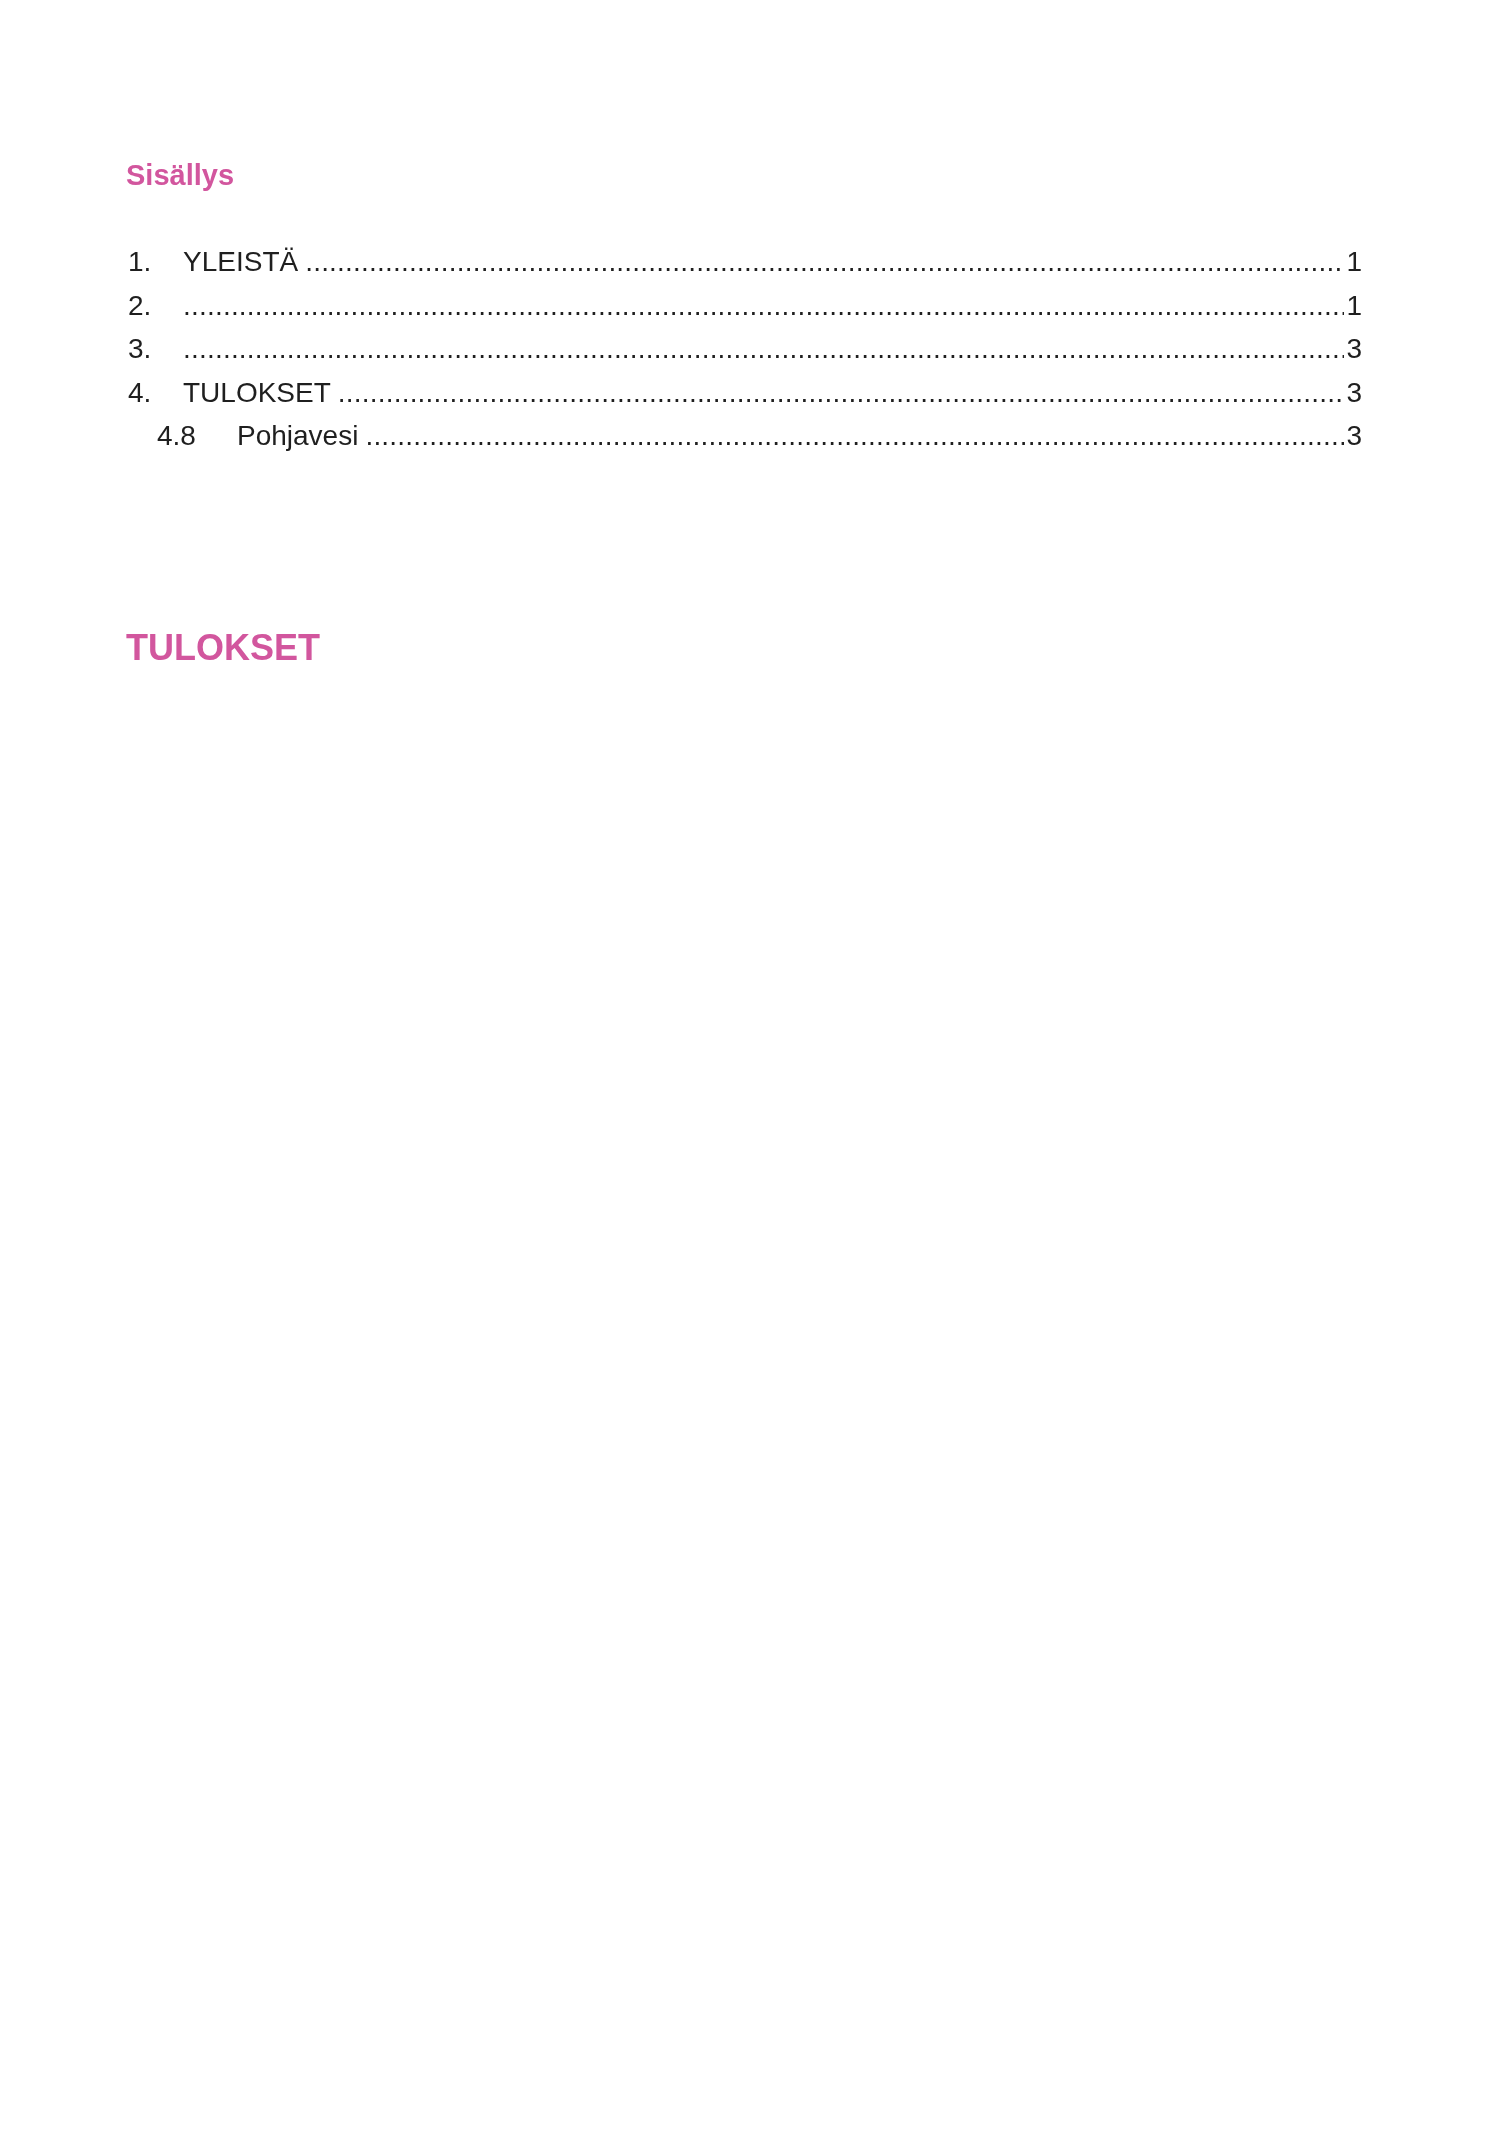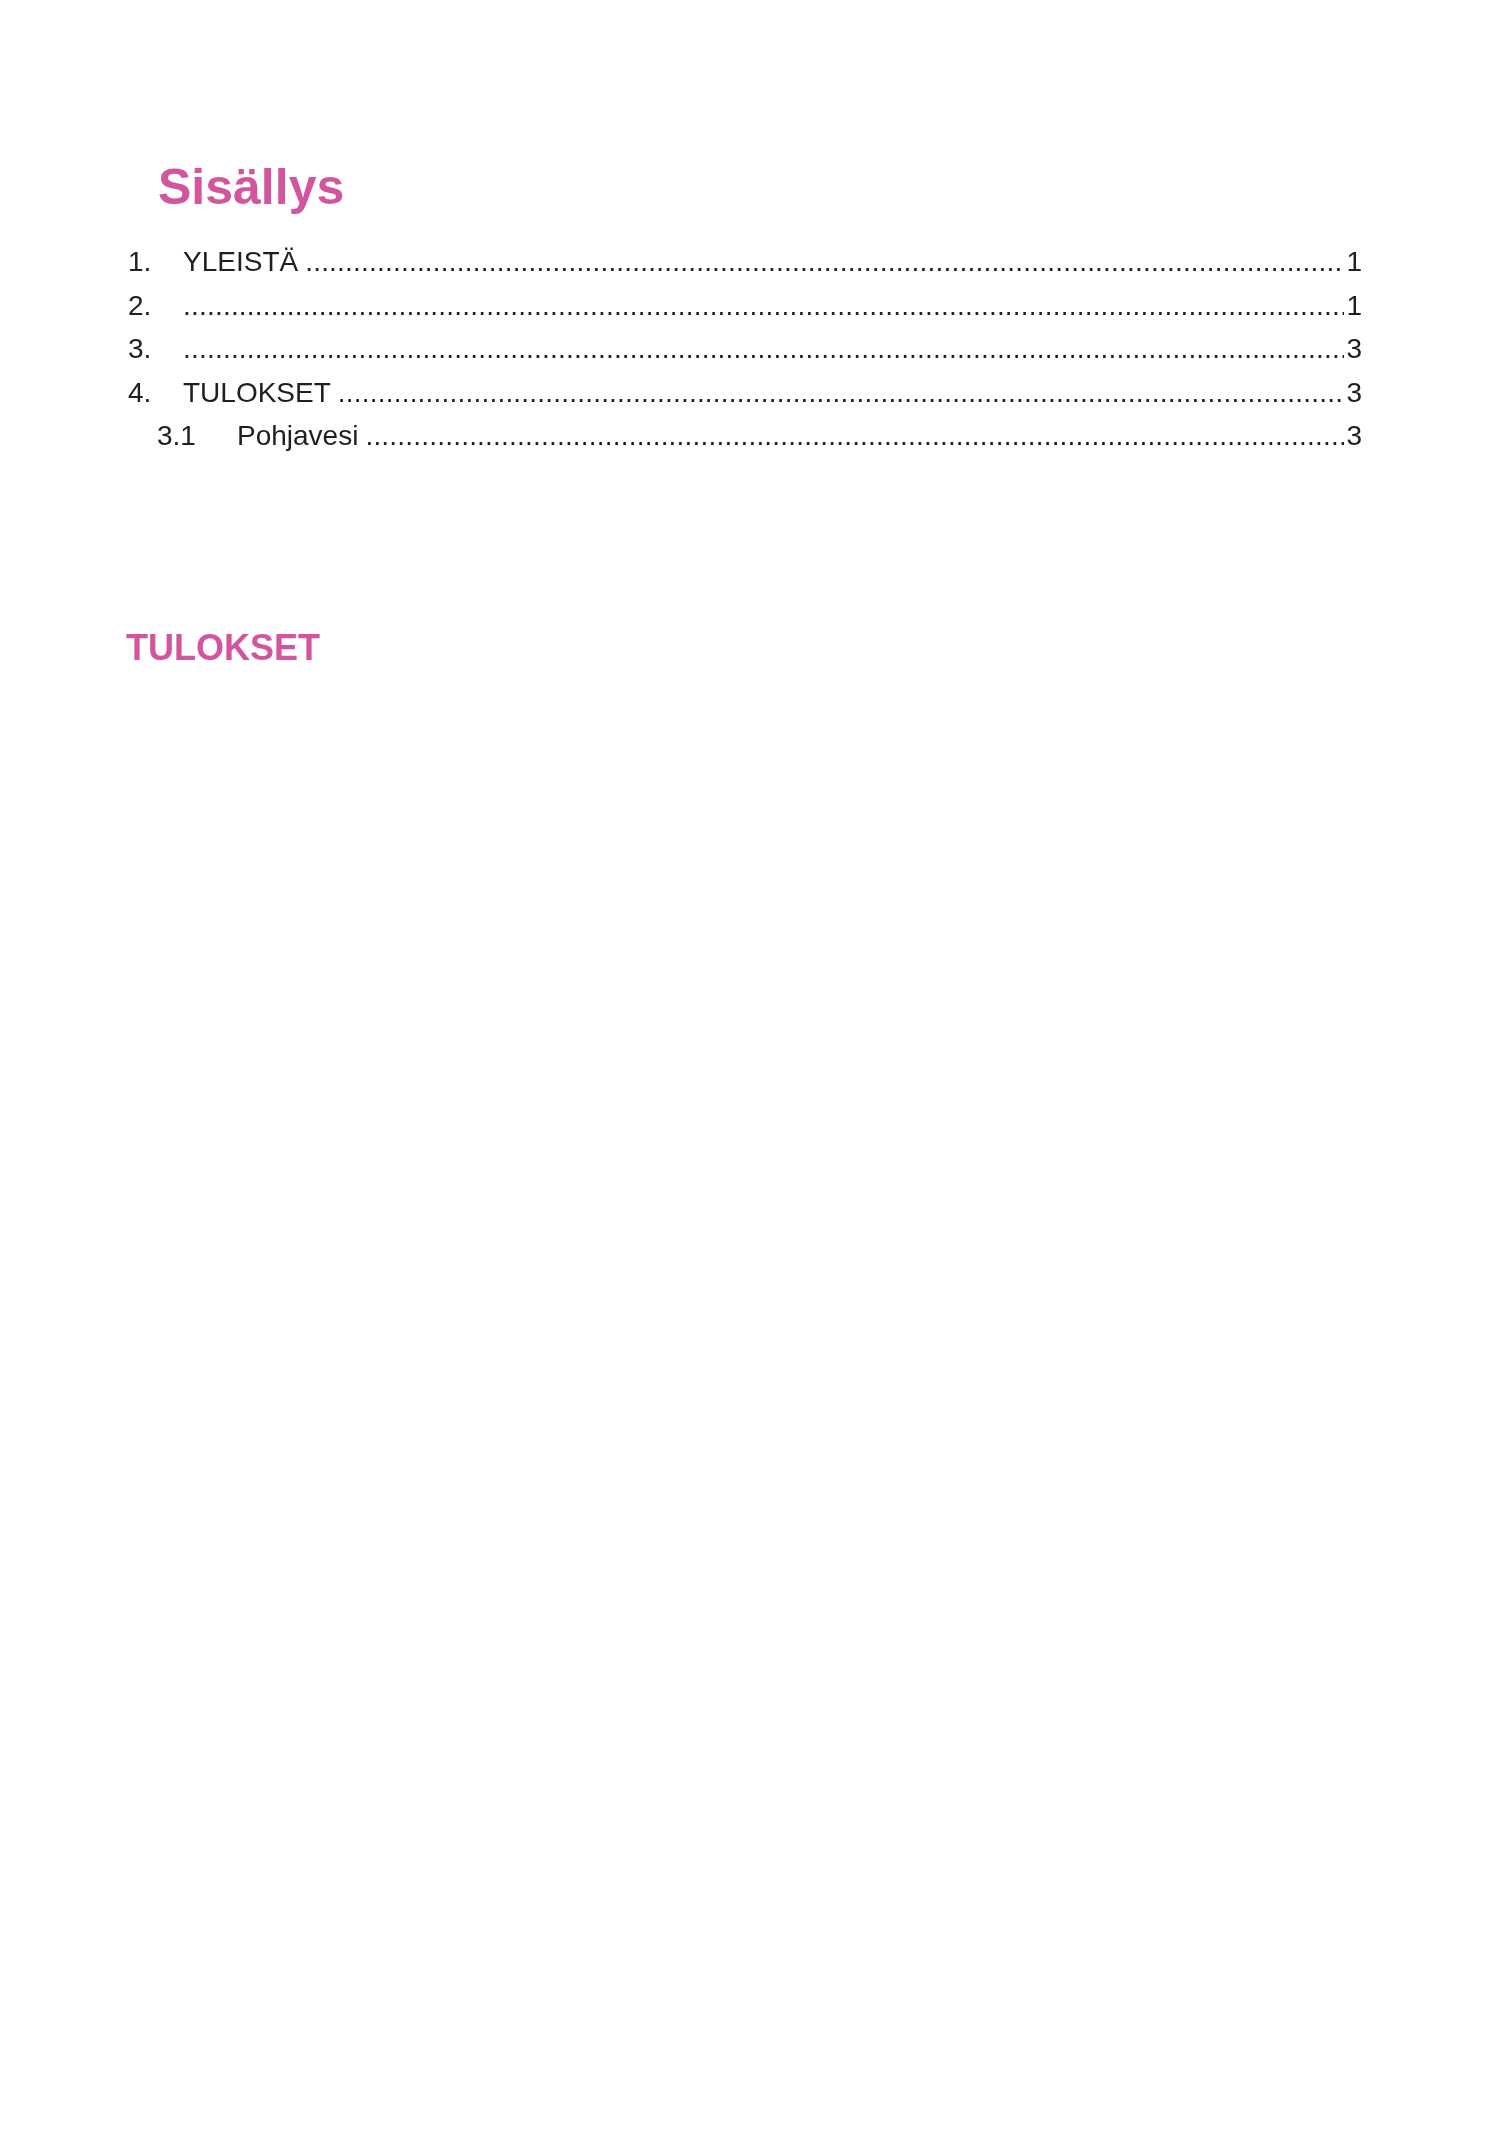--- a/index.html
+++ b/index.html
@@ -18,22 +18,21 @@
   .heading {
     position: absolute;
     left: 126px;
     font-weight: bold;
     color: var(--pink, #d2569e);
     white-space: nowrap;
     line-height: 1.1;
   }
   .heading-toc {
     top: 160px;
-    font-size: 50px;
-    margin-left: 32px;
+    font-size: 29px;
   }
   .heading-refs {
     top: 628px;
     font-size: 36px;
   }
   .toc {
     position: absolute;
     left: 128px;
     top: 240px;
     width: 1234px;
@@ -96,21 +95,21 @@
         <span class="toc-leader"></span>
         <span class="toc-page">3</span>
       </div>
       <div class="toc-row level1">
         <span class="toc-num">4.</span>
         <span class="toc-title">TULOKSET</span>
         <span class="toc-leader"></span>
         <span class="toc-page">3</span>
       </div>
       <div class="toc-row level2">
-        <span class="toc-num">3.1</span>
+        <span class="toc-num">4.8</span>
         <span class="toc-title">Pohjavesi</span>
         <span class="toc-leader"></span>
         <span class="toc-page">3</span>
       </div>
     </div>
 
   <div class="heading heading-refs">TULOKSET</div>
 </div>
 
 </body></html>

